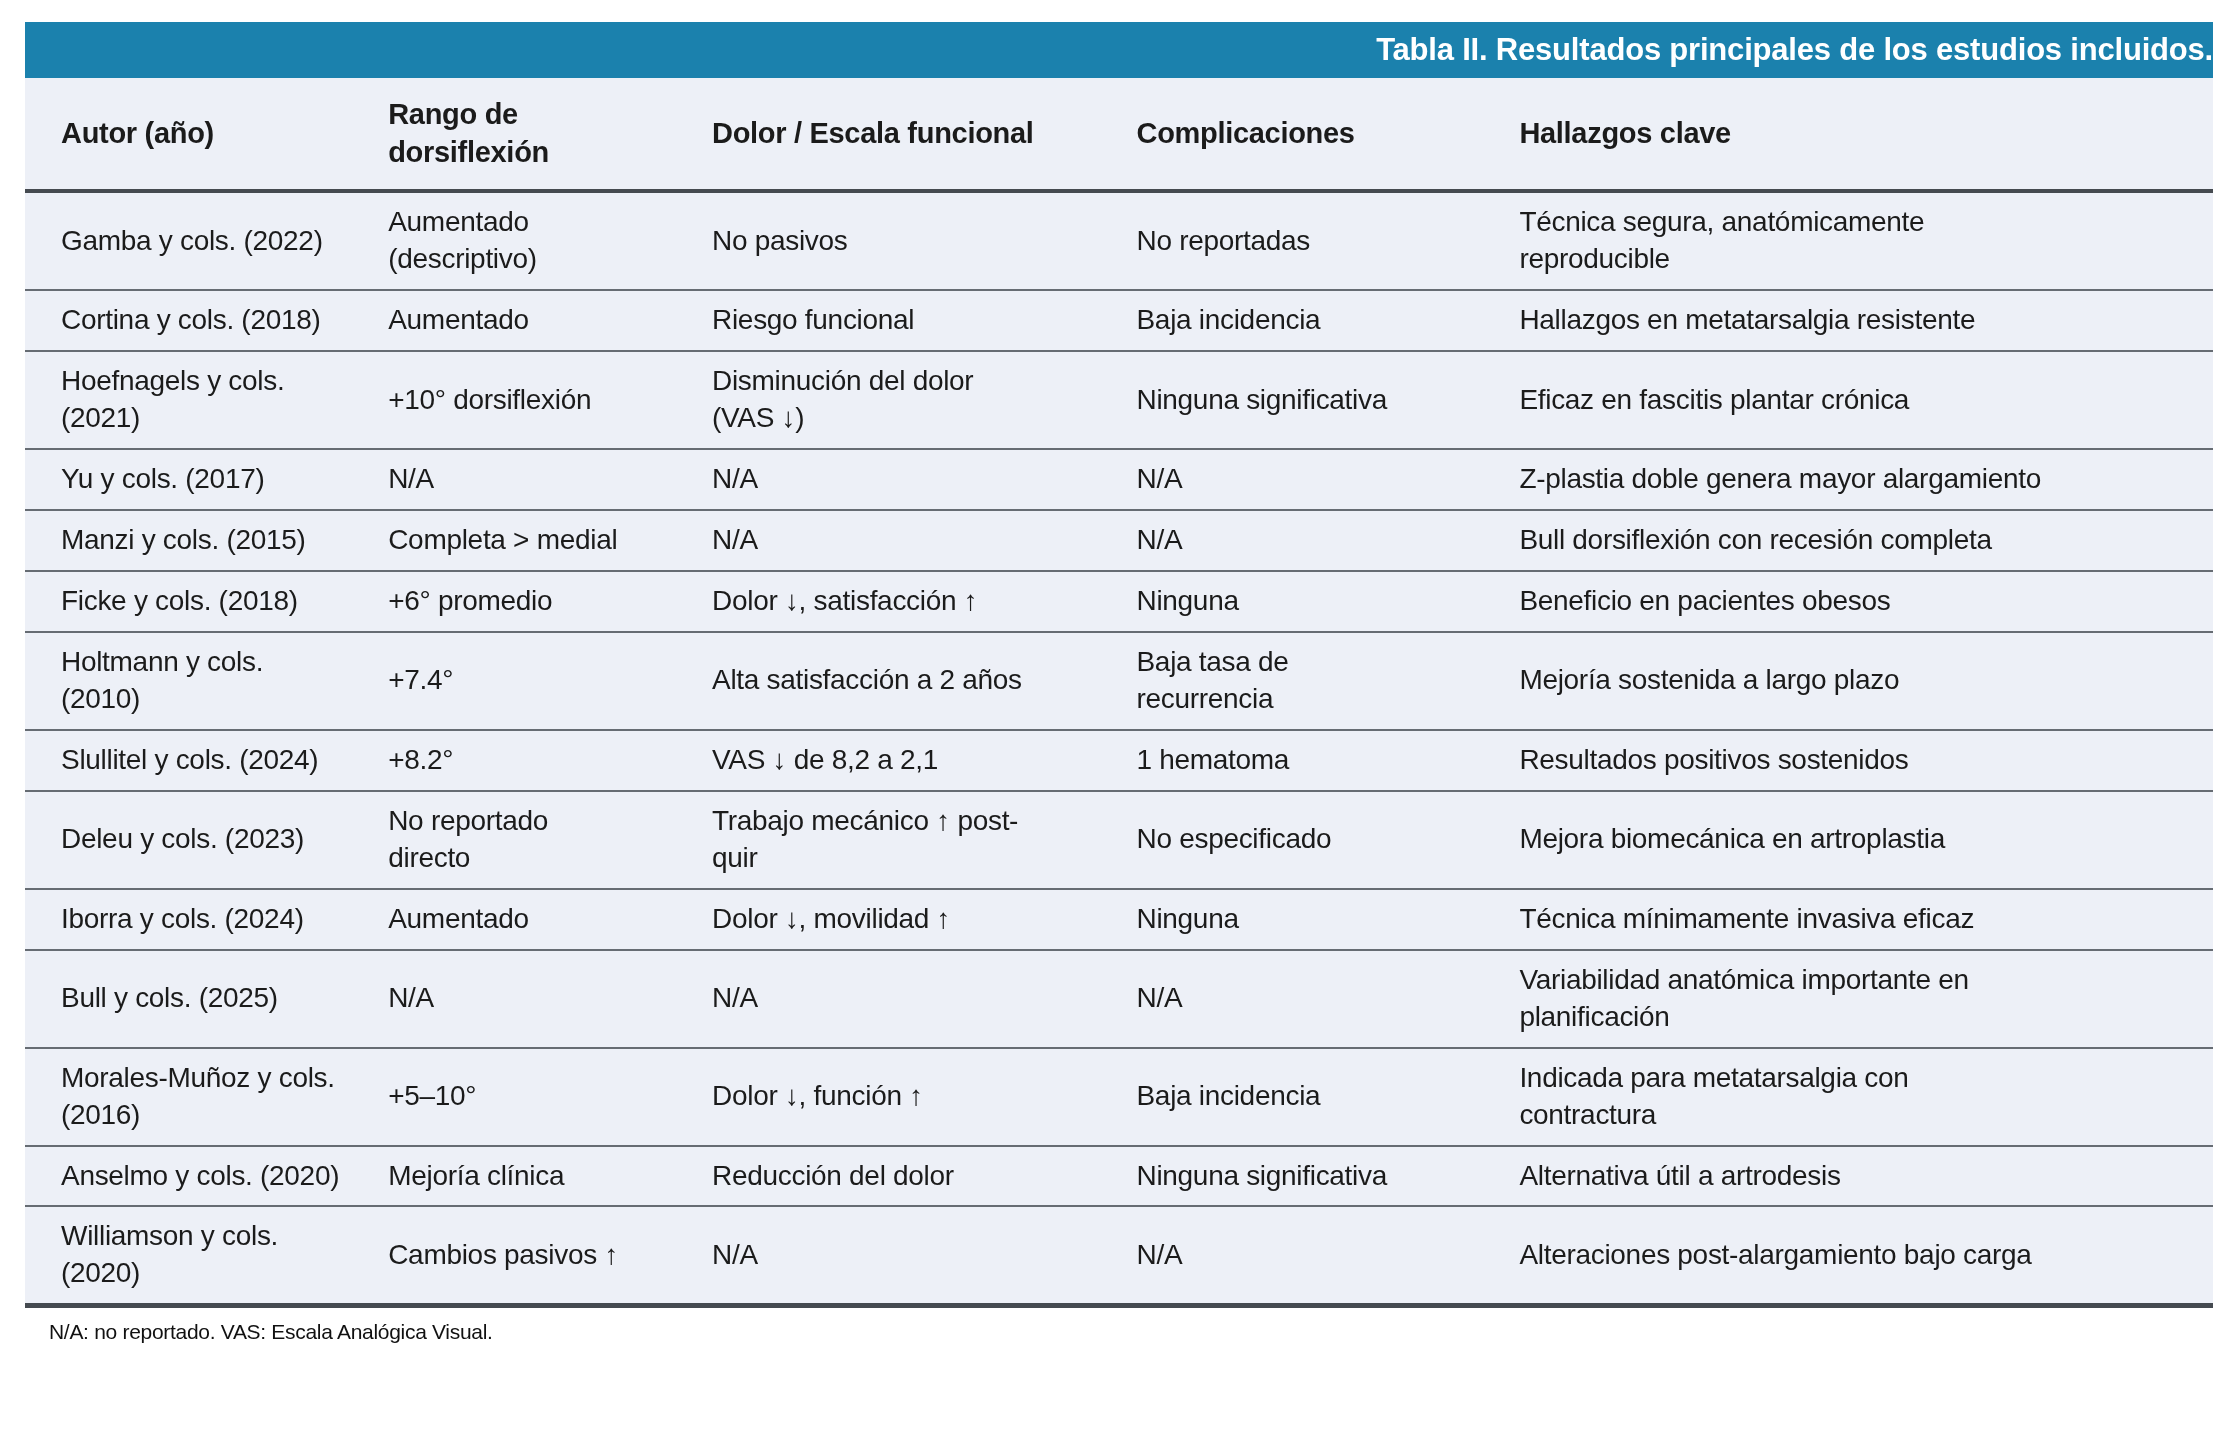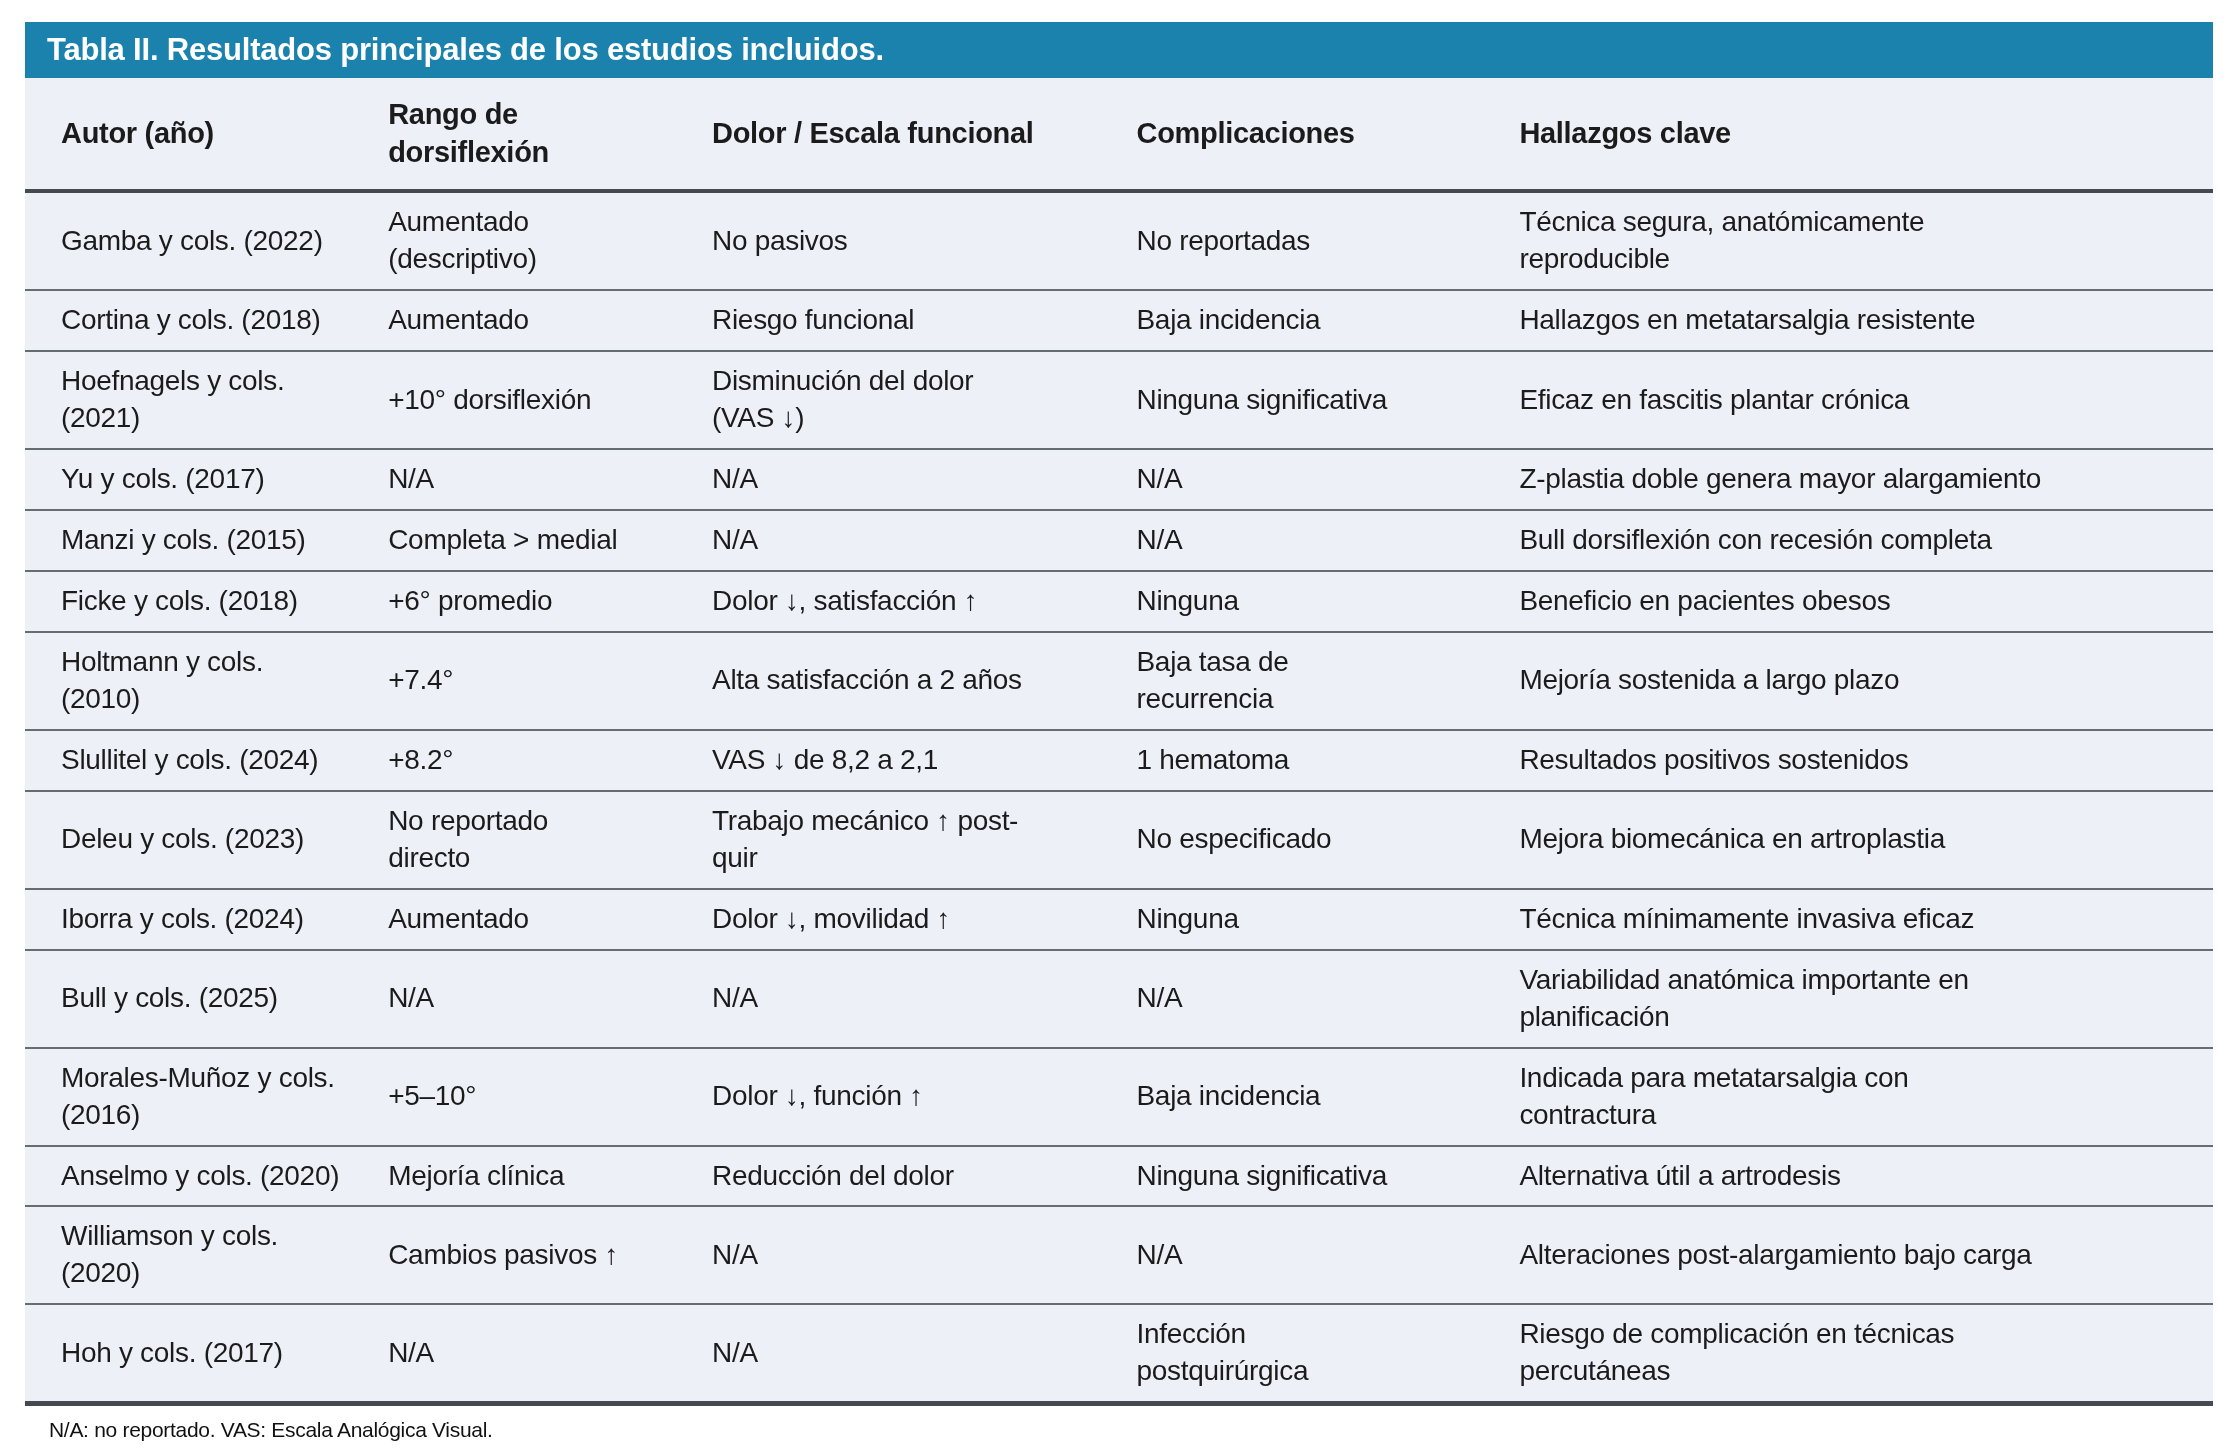--- a/index.html
+++ b/index.html
@@ -19,20 +19,21 @@
   }
   .titlebar {
     background: #1b81ad;
     color: #ffffff;
     height: 56px;
     line-height: 56px;
     padding-left: 22px;
     font-size: 31px;
     font-weight: bold;
     letter-spacing: -0.2px;
+    text-align: right;
   }
   table.results {
     width: 100%;
     border-collapse: collapse;
     table-layout: fixed;
   }
   col.c-autor     { width: 16.6%; }
   col.c-rango     { width: 14.8%; }
   col.c-dolor     { width: 19.4%; }
   col.c-comp      { width: 17.5%; }
@@ -205,27 +206,18 @@
           <td>Alternativa útil a artrodesis</td>
         </tr>
         <tr>
           <td>Williamson y cols.
 (2020)</td>
           <td>Cambios pasivos ↑</td>
           <td>N/A</td>
           <td>N/A</td>
           <td>Alteraciones post-alargamiento bajo carga</td>
         </tr>
-        <tr>
-          <td>Hoh y cols. (2017)</td>
-          <td>N/A</td>
-          <td>N/A</td>
-          <td>Infección
-postquirúrgica</td>
-          <td>Riesgo de complicación en técnicas
-percutáneas</td>
-        </tr>
       </tbody>
   </table>
 
   <div class="footnote">N/A: no reportado. VAS: Escala Analógica Visual.</div>
 
 </div>
 
 </body></html>

